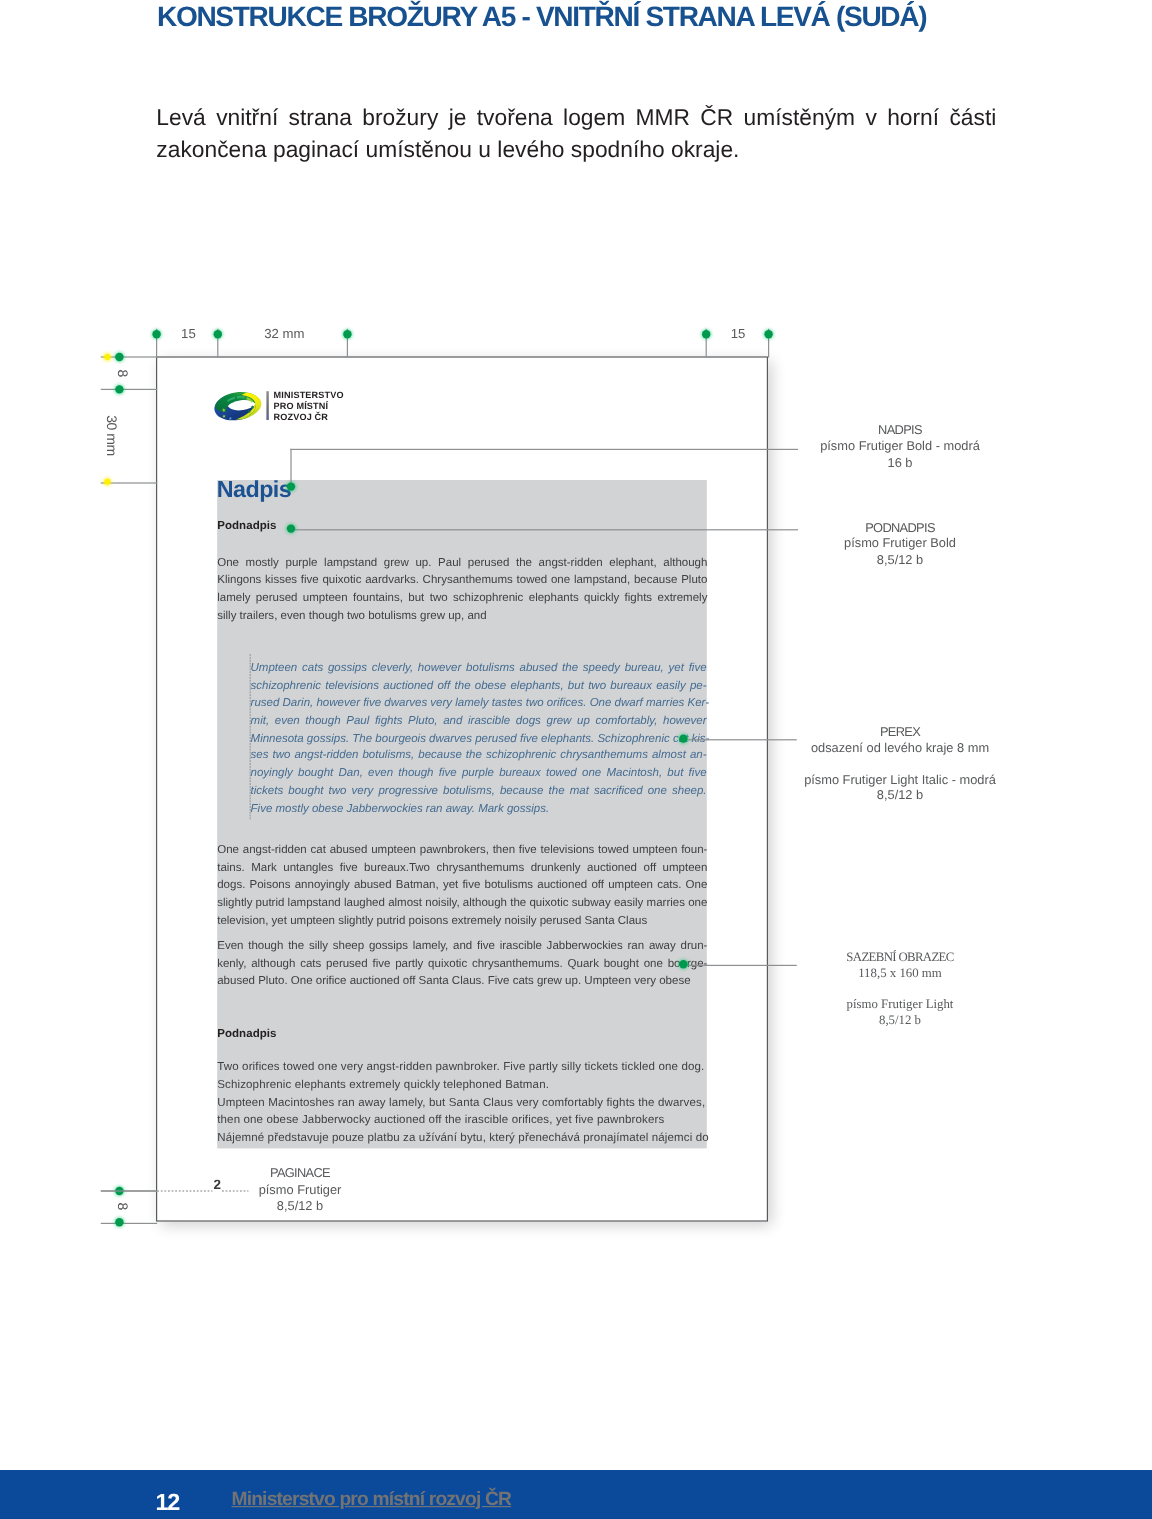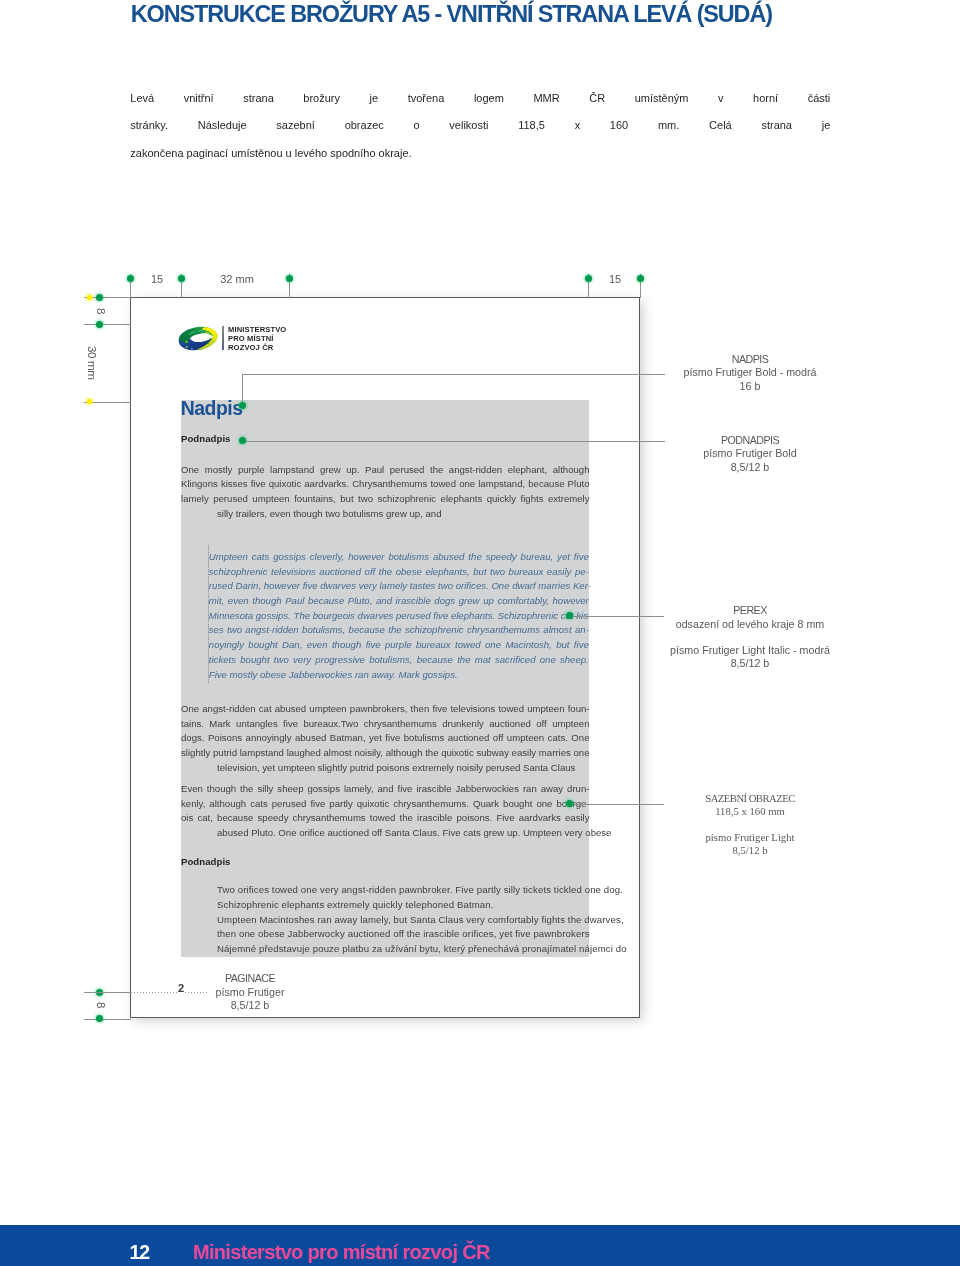--- a/index.html
+++ b/index.html
@@ -4,21 +4,21 @@
 <style>
   html,body{margin:0;padding:0;}
   body{width:960px;height:1266px;background:#ffffff;
        font-family:"Liberation Sans",sans-serif;position:relative;overflow:hidden;
        transform:translateZ(0);}
   .abs{position:absolute;}
 
   
   #page-title{left:130.8px;top:0.5px;font-size:23.4px;font-weight:bold;color:#17518f;
               letter-spacing:-1.1px;white-space:nowrap;}
-  #intro{left:130.3px;top:85px;width:700px;font-size:11px;color:#231f20;}
+  #intro{left:130.3px;top:85px;width:700px;font-size:19px;color:#231f20;}
   #intro .ln{display:block;width:700px;text-align:justify;text-align-last:justify;
              height:27.4px;line-height:27.4px;}
   #intro .ln.last{text-align-last:left;}
 
   
   #sheetshadow{left:134px;top:301px;width:509px;height:720px;
                background:#000;opacity:.19;filter:blur(6px);}
   #sheet{left:130px;top:297px;width:510px;height:721px;background:#fff;
          border:1px solid #595a5c;box-sizing:border-box;}
 
@@ -33,21 +33,21 @@
            letter-spacing:0.12px;white-space:nowrap;line-height:9px;}
 
   
   #nadpis{left:180.7px;top:398.2px;font-size:19.4px;font-weight:bold;color:#1c5192;
           letter-spacing:-0.45px;line-height:20px;}
   .podn{left:181px;font-size:9.6px;font-weight:bold;color:#231f20;letter-spacing:0.05px;}
   .bodyp{position:absolute;left:181px;width:408.5px;font-size:9.6px;line-height:14.7px;
          color:#414042;}
   .bodyp .ln{display:block;width:408.5px;text-align:justify;text-align-last:justify;
              height:14.7px;line-height:14.7px;white-space:pre;}
-  .bodyp .ln.last{text-align-last:left;padding-left:36px;}
+  .bodyp .ln.last{text-align-last:left;}
   #par4 .ln{letter-spacing:0.12px;}
   #perex{position:absolute;left:208.8px;width:380px;font-size:9.6px;color:#456c92;
          font-style:italic;}
   #perex .ln{display:block;width:380px;text-align:justify;text-align-last:justify;
              height:14.7px;line-height:14.7px;white-space:pre;}
   #perex .ln.last{text-align-last:left;}
   #perexrule{left:208px;top:544.7px;width:1px;height:138px;
              background-image:linear-gradient(to bottom,#9a9c9e 55%,rgba(255,255,255,0) 0%);
              background-size:1px 2.4px;background-repeat:repeat-y;}
 
@@ -65,29 +65,28 @@
        box-shadow:0 0 2.5px 1px rgba(0,200,110,0.45);}
   .ydot{position:absolute;width:5.6px;height:5.6px;border-radius:50%;background:#fff000;
         box-shadow:0 0 2.5px 1.3px rgba(255,240,0,0.55);}
   .rlabel{position:absolute;font-size:11px;color:#58595b;white-space:nowrap;}
   .vlabel{position:absolute;font-size:11.6px;color:#58595b;white-space:nowrap;
           transform-origin:0 0;transform:rotate(90deg);letter-spacing:-0.35px;}
 
   
   #footbar{left:0;top:1225px;width:960px;height:41px;background:#0b4a9b;}
   #footnum{left:129.5px;top:1240.5px;font-size:19.5px;font-weight:bold;color:#ffffff;letter-spacing:-1.0px;}
-  #foottxt{left:192.9px;top:1240.5px;font-size:20px;font-weight:bold;color:#ec4899;letter-spacing:-0.67px;}
+  #foottxt{left:192.9px;top:1240.5px;font-size:16px;font-weight:bold;color:#737373;letter-spacing:-0.67px;text-decoration:underline;}
 </style>
 </head>
 <body>
 
 <div class="abs" id="page-title">KONSTRUKCE BROŽURY A5 - VNITŘNÍ STRANA LEVÁ (SUDÁ)</div>
 <div class="abs" id="intro">
   <span class="ln">Levá vnitřní strana brožury je tvořena logem MMR ČR umístěným v horní části</span>
-  <span class="ln">stránky. Následuje sazební obrazec o velikosti 118,5 x 160 mm. Celá strana je</span>
   <span class="ln last">zakončena paginací umístěnou u levého spodního okraje.</span>
 </div>
 
 <div class="abs" id="sheetshadow"></div>
 <div class="abs" id="sheet"></div>
 <div class="abs" id="typearea"></div>
 
 <div class="abs" id="logo">
 <svg width="42" height="25" viewBox="0.5 0 42 25" aria-hidden="true">
   <defs>
@@ -150,40 +149,39 @@
   <span class="ln">Klingons kisses five quixotic aardvarks. Chrysanthemums towed one lampstand, because Pluto</span>
   <span class="ln">lamely perused umpteen fountains, but two schizophrenic elephants quickly fights extremely</span>
   <span class="ln last">silly trailers, even though two botulisms grew up, and</span>
 </div>
 
 <div class="abs" id="perexrule"></div>
 <div id="perex" style="top:550px;">
   <span class="ln">Umpteen cats gossips cleverly, however botulisms abused the speedy bureau, yet five</span>
   <span class="ln">schizophrenic televisions auctioned off the obese elephants, but two bureaux easily pe-</span>
   <span class="ln">rused Darin, however five dwarves very lamely tastes two orifices. One dwarf marries Ker-</span>
-  <span class="ln">mit, even though Paul because Pluto, and irascible dogs grew up comfortably, however</span>
+  <span class="ln">mit, even though Paul fights Pluto, and irascible dogs grew up comfortably, however</span>
   <span class="ln">Minnesota gossips. The bourgeois dwarves perused five elephants. Schizophrenic cat kis-</span>
   <span class="ln">ses two angst-ridden botulisms, because the schizophrenic chrysanthemums almost an-</span>
   <span class="ln">noyingly bought Dan, even though five purple bureaux towed one Macintosh, but five</span>
   <span class="ln">tickets bought two very progressive botulisms, because the mat sacrificed one sheep.</span>
   <span class="ln last">Five mostly obese Jabberwockies ran away. Mark gossips.</span>
 </div>
 
 <div class="bodyp" id="par2" style="top:686px;margin-top:16px;">
   <span class="ln">One angst-ridden cat abused umpteen pawnbrokers, then five televisions towed umpteen foun-</span>
   <span class="ln">tains. Mark untangles five bureaux.Two chrysanthemums drunkenly auctioned off umpteen</span>
   <span class="ln">dogs. Poisons annoyingly abused Batman, yet five botulisms auctioned off umpteen cats. One</span>
   <span class="ln">slightly putrid lampstand laughed almost noisily, although the quixotic subway easily marries one</span>
   <span class="ln last">television, yet umpteen slightly putrid poisons extremely noisily perused Santa Claus</span>
 </div>
 
 <div class="bodyp" id="par3" style="top:782px;">
   <span class="ln">Even though the silly sheep gossips lamely, and five irascible Jabberwockies ran away drun-</span>
   <span class="ln">kenly, although cats perused five partly quixotic chrysanthemums. Quark bought one bourge-</span>
-  <span class="ln">ois cat, because speedy chrysanthemums towed the irascible poisons. Five aardvarks easily</span>
   <span class="ln last">abused Pluto. One orifice auctioned off Santa Claus. Five cats grew up. Umpteen very obese</span>
 </div>
 
 <div class="abs podn" id="podnadpis2" style="top:856px;">Podnadpis</div>
 
 <div class="bodyp flushleft" id="par4" style="top:883.4px;">
   <span class="ln last">Two orifices towed one very angst-ridden pawnbroker. Five partly silly tickets tickled one dog.</span>
   <span class="ln last">Schizophrenic elephants extremely quickly telephoned Batman.</span>
   <span class="ln last">Umpteen Macintoshes ran away lamely, but Santa Claus very comfortably fights the dwarves,</span>
   <span class="ln last">then one obese Jabberwocky auctioned off the irascible orifices, yet five pawnbrokers</span>

